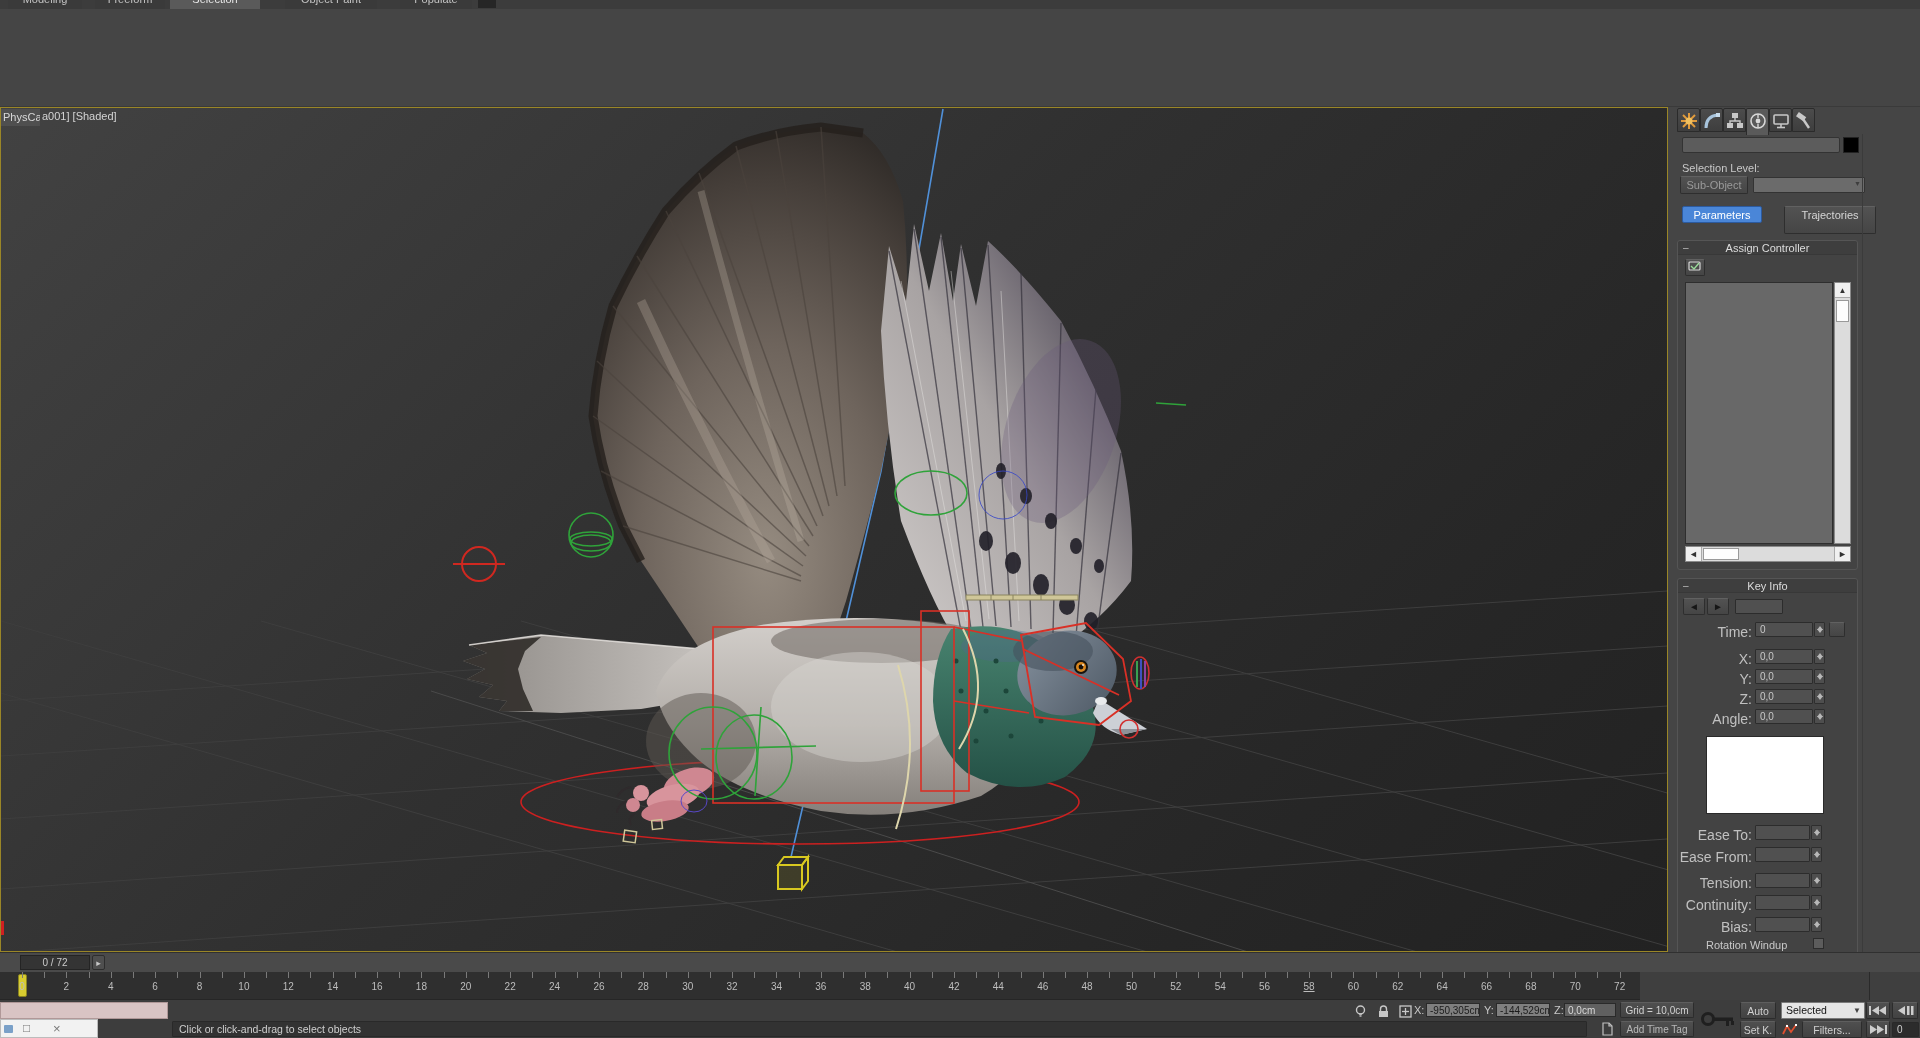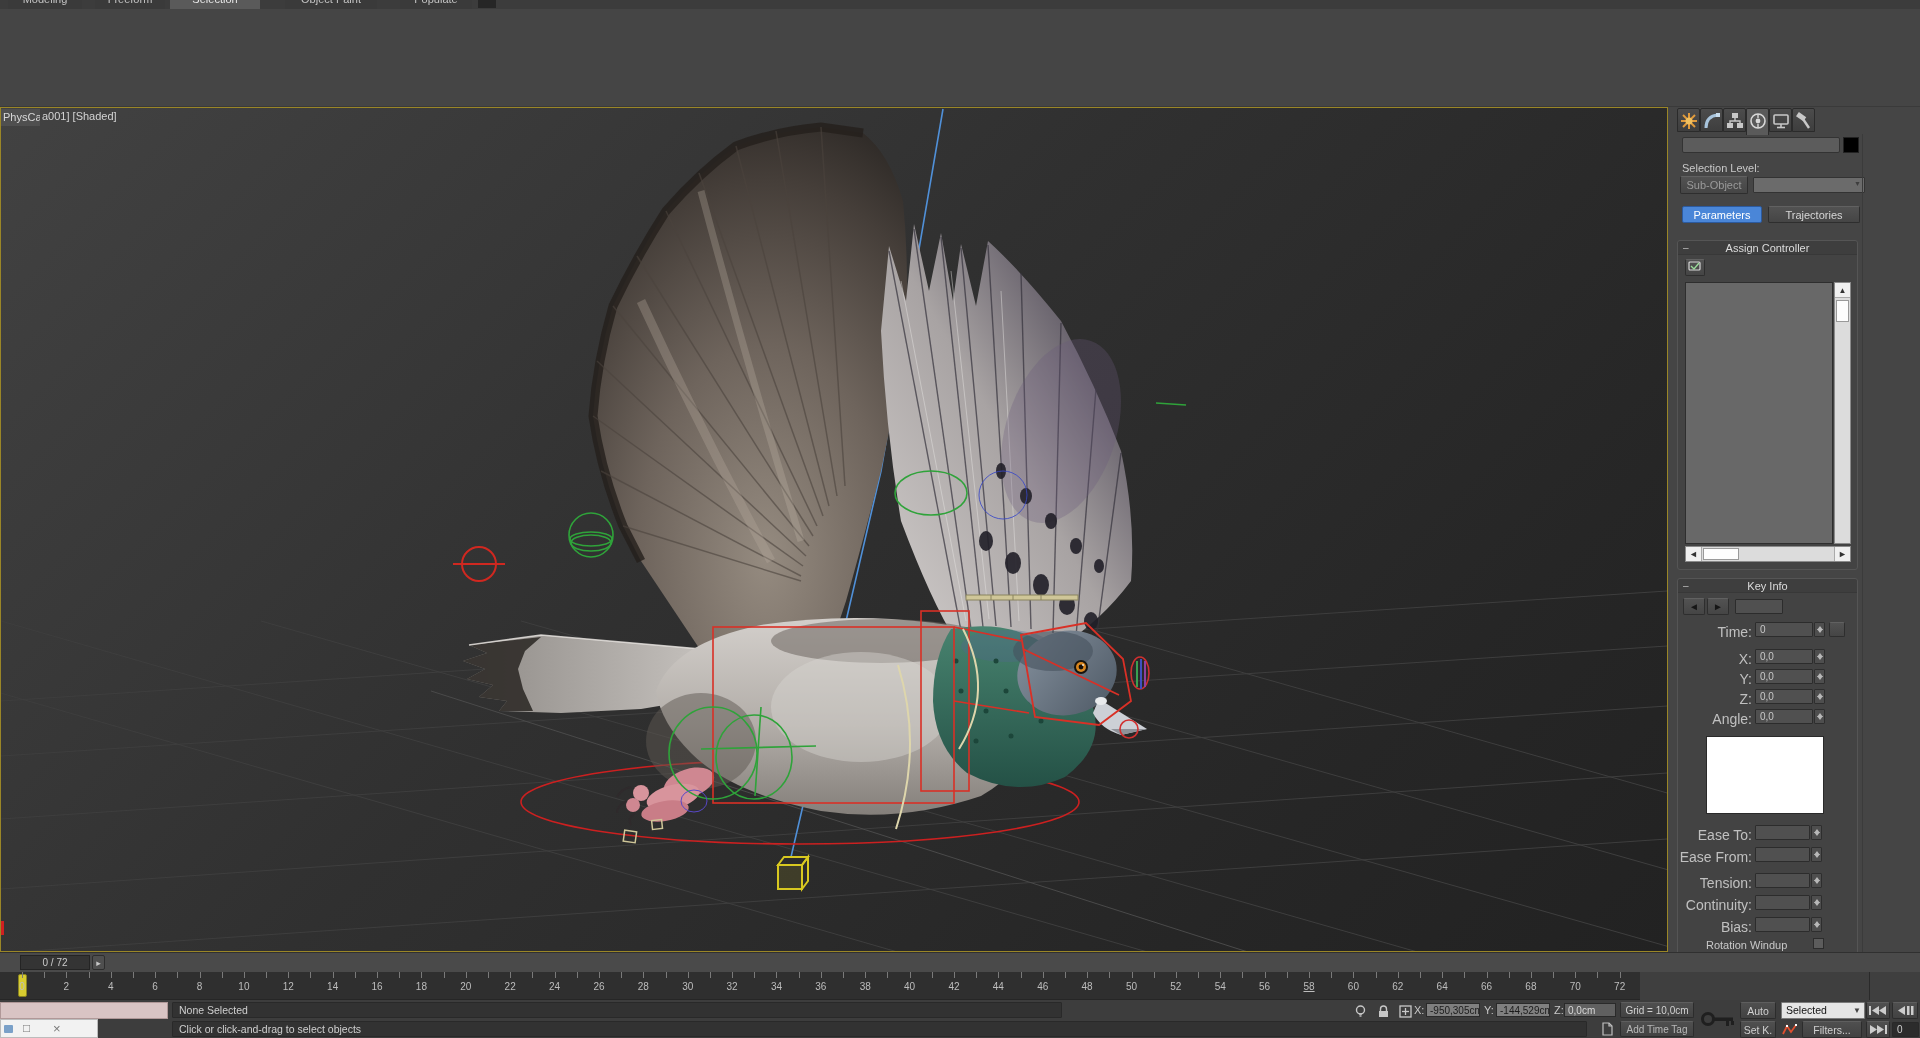--- a/index.html
+++ b/index.html
@@ -398,21 +398,21 @@
     <div style="position:absolute;left:175px;top:30px;width:16px;height:16px;background:#000;border:1px solid #222;"></div>
 
     <div class="plabel" style="left:14px;top:55px;">Selection Level:</div>
     <div class="pbtn" style="left:12px;top:69px;width:68px;height:18px;line-height:17px;color:#9a9a9a;">Sub-Object</div>
     <div style="position:absolute;left:85px;top:70px;width:112px;height:16px;background:#6b6b6b;border:1px solid #333;border-radius:1px;">
       <span></span>
       <span style="position:absolute;right:3px;top:2px;font-size:7px;color:#3e3e3e;">▼</span>
     </div>
 
     <div class="pbtn blue" style="left:14px;top:99px;width:80px;height:17px;line-height:16px;">Parameters</div>
-    <div class="pbtn" style="left:100px;top:99px;width:92px;height:17px;line-height:16px;">Trajectories</div>
+    <div class="pbtn" style="left:116px;top:99px;width:92px;height:28px;line-height:16px;">Trajectories</div>
 
     <div class="rollout" style="left:9px;top:133px;width:181px;height:330px;">
       <div class="rollout-header">
         <span class="rollout-minus">–</span>
         <span>Assign Controller</span>
       </div>
       <div class="pbtn" style="left:7px;top:18px;width:20px;height:17px;">
         <span><svg width="14" height="13" viewBox="0 0 14 13">
           <rect x="1" y="2" width="11" height="8" rx="1" stroke="#d8d8d8" stroke-width="1.2" fill="none"></rect>
           <path d="M3,6 l3,3 l5,-6" stroke="#9adb9a" stroke-width="1.4" fill="none"></path>
@@ -643,21 +643,20 @@
   <div class="statusbar">
     <div class="miniwin-title"></div>
     <div class="miniwin-body">
       <svg class="sicon" style="left:2px;top:3px;" width="12" height="12" viewBox="0 0 12 12">
         <rect x="1" y="2" width="9" height="8" rx="1" fill="#7aa0c8"></rect>
         </svg>
       <span class="miniwin-glyph" style="left:22px;">□</span>
       <span class="miniwin-glyph" style="left:52px;font-size:13px;">×</span>
     </div>
 
-    <div class="sunken" style="left:172px;top:2px;width:890px;height:16px;">None Selected</div>
     <div class="sunken" style="left:172px;top:21px;width:1415px;height:16px;">Click or click-and-drag to select objects</div>
 
     <svg class="sicon" style="left:1353px;top:4px;" width="15" height="15" viewBox="0 0 15 15">
       <circle cx="7.5" cy="6" r="4" stroke="#c8c8c8" stroke-width="1.4" fill="none"></circle>
       <line x1="6" y1="10" x2="9" y2="10" stroke="#c8c8c8" stroke-width="1.4"></line>
       <line x1="6.5" y1="12" x2="8.5" y2="12" stroke="#c8c8c8" stroke-width="1.4"></line>
       </svg>
     <svg class="sicon" style="left:1376px;top:4px;" width="15" height="15" viewBox="0 0 15 15">
       <rect x="3" y="7" width="9" height="6" fill="#c8c8c8"></rect>
       <path d="M4.5,7 V5 a3,3 0 0 1 6,0 V7" stroke="#c8c8c8" stroke-width="1.4" fill="none"></path>

